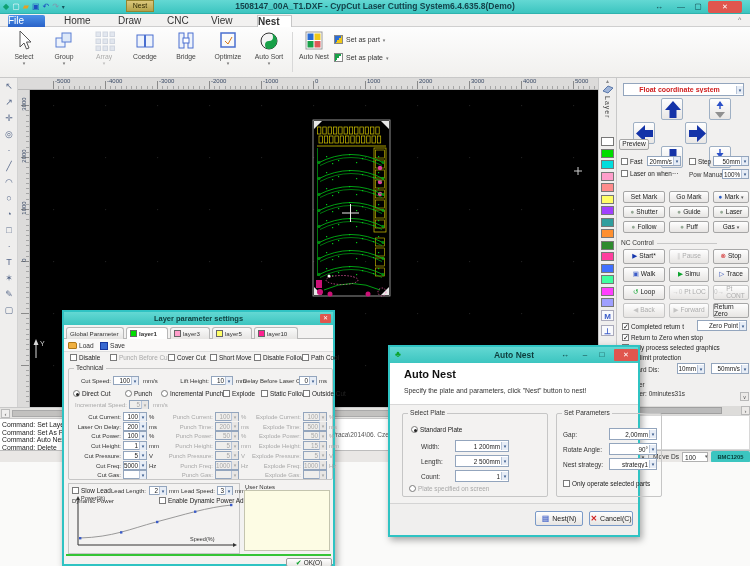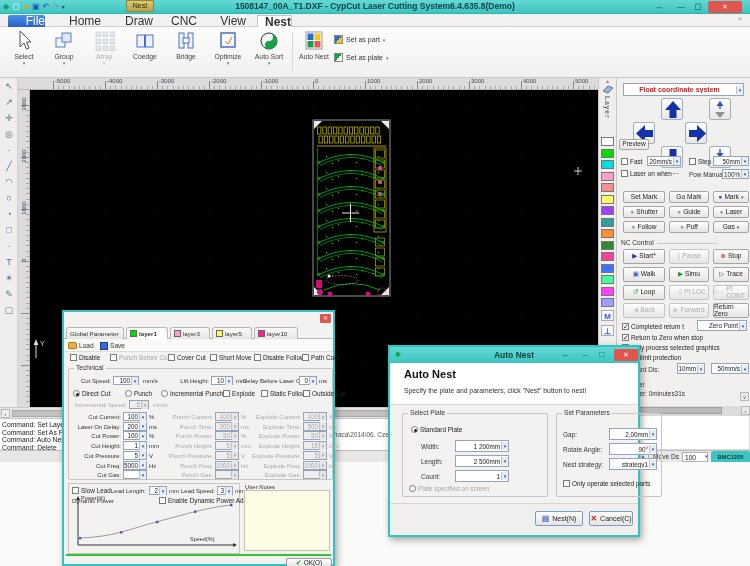--- a/index.html
+++ b/index.html
@@ -8,21 +8,21 @@
   
   #titlebar{position:absolute;left:0;top:0;width:750px;height:14px;background:linear-gradient(#63d8d3,#3cc5c0);border-bottom:1px solid #2fb3ae}
   #qicons{position:absolute;left:3px;top:1px;display:flex;gap:3px;font-size:8px;line-height:12px}
   #qicons span{display:inline-block}
   #ctxchip{position:absolute;left:126px;top:0;width:28px;height:12px;background:linear-gradient(#dcc87c,#b4a34c);border:1px solid #95852f;font-size:7px;color:#2e2800;text-align:center;line-height:10px}
   #apptitle{position:absolute;left:0;top:1px;width:750px;text-align:center;font-size:8.5px;font-weight:bold;color:#14424a}
   .wbtn{position:absolute;top:1px;font-size:8px;color:#14424a;width:14px;text-align:center;line-height:12px}
   #btn-close{position:absolute;left:708px;top:1px;width:34px;height:12px;background:#e0564e;border-radius:2px;color:#fff;font-size:7px;text-align:center;line-height:12px}
   
   #tabrow{position:absolute;left:0;top:14px;width:750px;height:13px;background:#f2f1f0;border-bottom:1px solid #cfcfcf}
-  .tab{position:absolute;top:1px;height:12px;font-size:12px;color:#333;text-align:right;line-height:12px;cursor:default}
+  .tab{position:absolute;top:1px;height:12px;font-size:10px;color:#333;text-align:left;line-height:12px;cursor:default}
   .tab.file{background:linear-gradient(#4a90e8,#2a62c8);color:#fff;border-radius:2px 2px 0 0}
   .tab.active{background:#fff;border:1px solid #c6c6c6;border-bottom:none;font-weight:bold}
   #ribcollapse{position:absolute;left:738px;top:16px;font-size:7px;color:#777}
   
   #ribbon{position:absolute;left:0;top:27px;width:750px;height:51px;background:linear-gradient(#fdfdfd,#f1f0ee);border-bottom:1px solid #c8c8c8}
   .rbtn{position:absolute;top:2px;height:46px;text-align:center;font-size:6.8px;color:#444;border-radius:2px}
   .rbtn svg{display:block;margin:0 auto}
   .rbtn .lbl{line-height:8px}
   .rbtn .dd{font-size:5px;color:#777;line-height:5px}
   .rbtn.disabled{opacity:.42}
@@ -660,20 +660,21 @@
     <div id="statusdrop">▾</div>
     <div id="movelbl">Move Ds</div>
     <div id="moveval">100</div>
     <div id="movearr">▾</div>
     <div id="devchip">BMC1205 Demo</div>
   </div>
 
   <div id="desktop"></div>
 
   <div class="dialog" id="ldlg">
+    <div class="dtitle">Layer parameter settings</div>
     <div class="dclose" style="top:2px">✕</div>
     <div id="ldtabs" style="position:absolute;left:0;top:14px;width:269px;height:13px;border-bottom:1px solid #b8b8b8">
         <div class="ltab" style="position: absolute; left: 2px; top: 1px; width: 58px; height: 12px;">
           <span>Global Parameter</span>
         </div>
         <div class="ltab active" style="position: absolute; left: 62px; top: 1px; width: 42px; height: 12px;">
           <span class="chip" style="background: rgb(0, 221, 0);"></span>
           <span>layer1</span>
         </div>
         <div class="ltab" style="position: absolute; left: 106px; top: 1px; width: 40px; height: 12px;">

